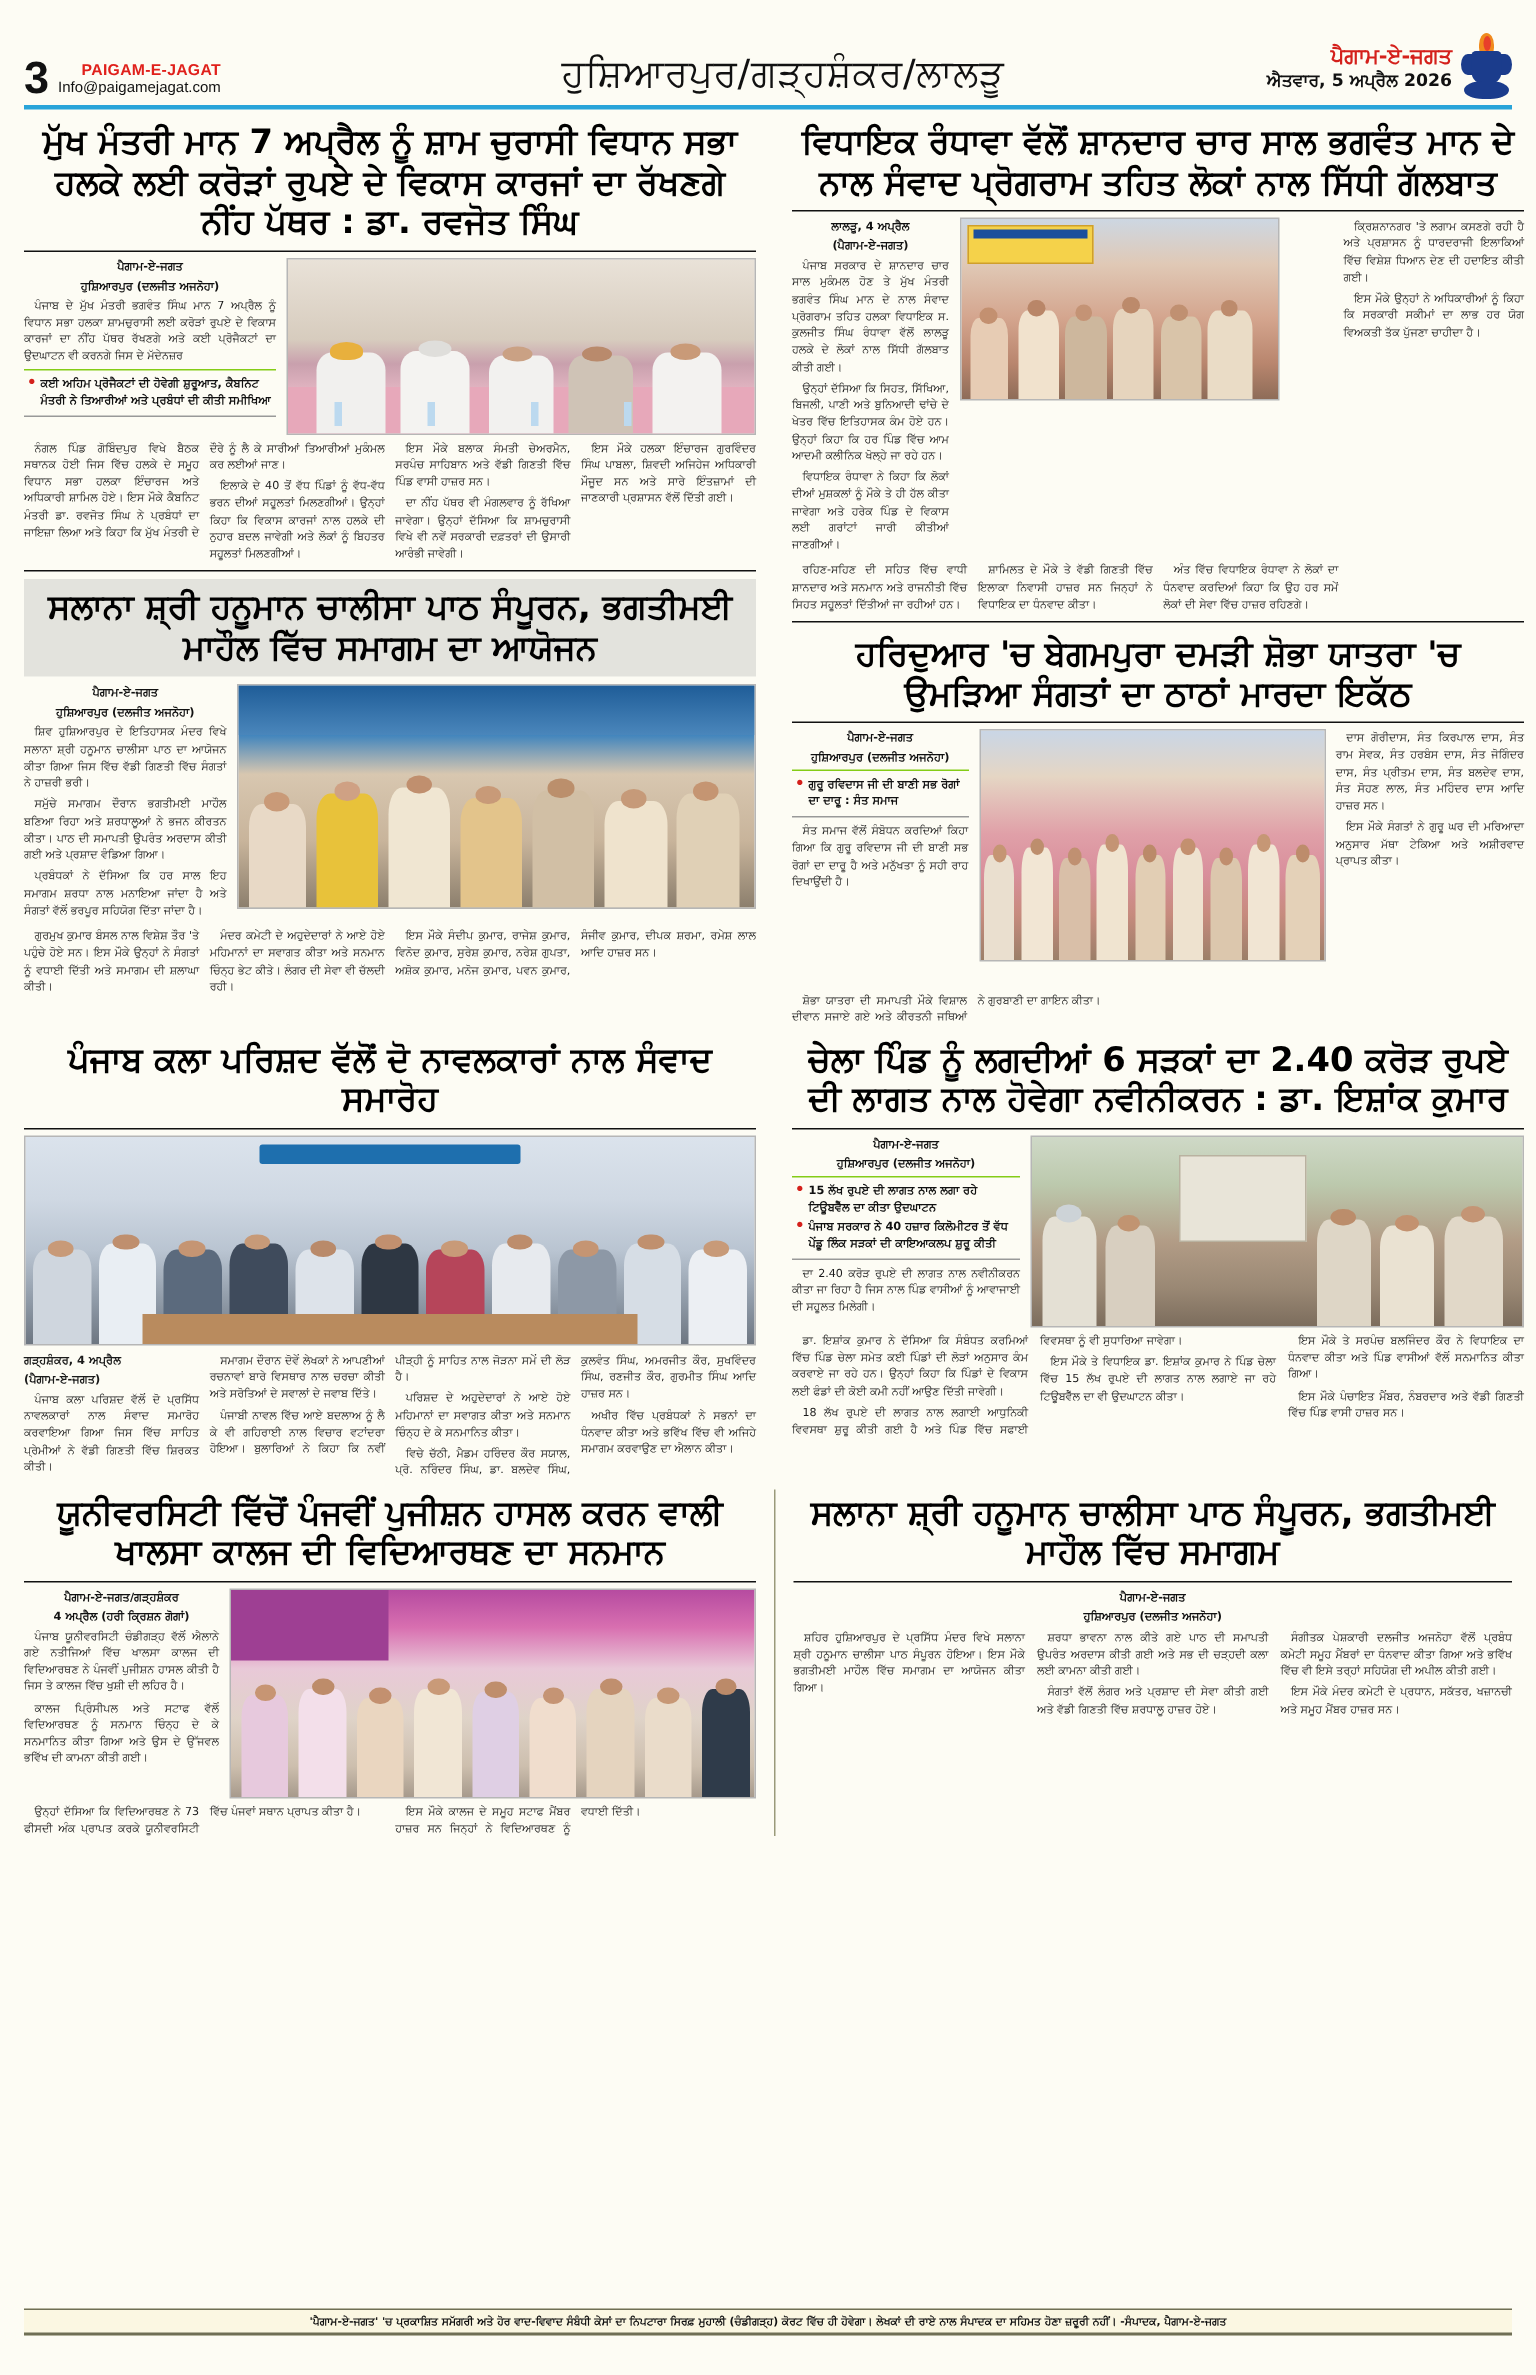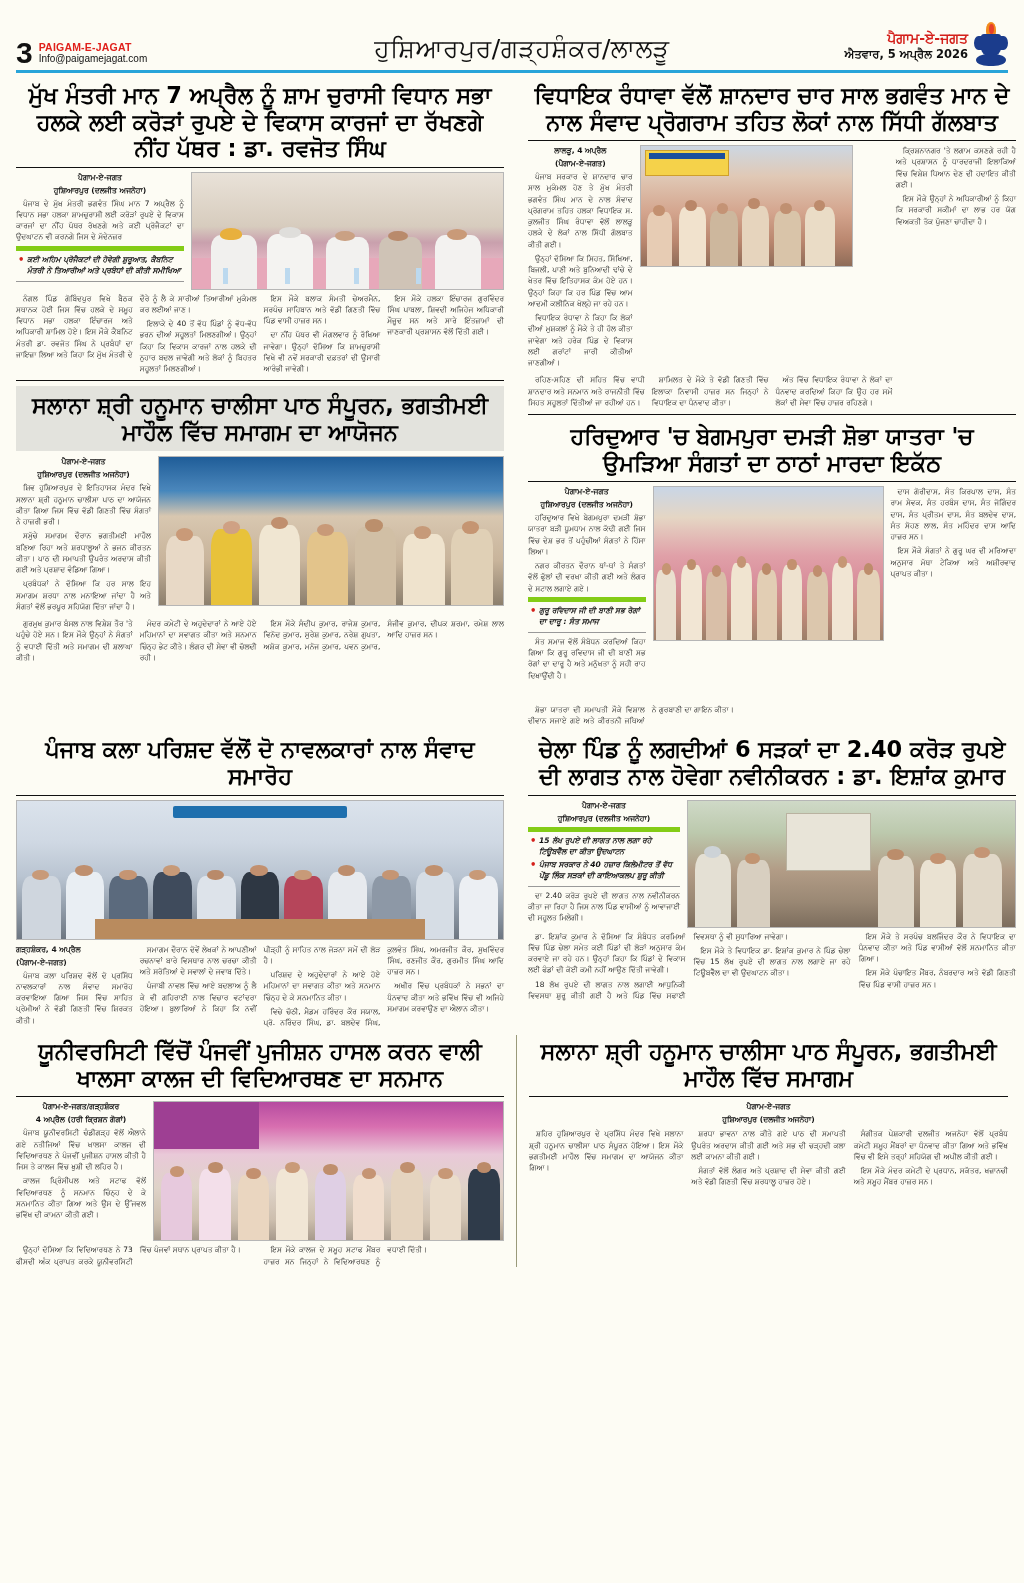--- a/index.html
+++ b/index.html
@@ -11,21 +11,21 @@
     color:#111;
     overflow:hidden;
     position:relative;
   }
   .page { width:1024px; height:1583px; padding:14px 16px 0 16px; position:relative; }
 
   
   .masthead { display:flex; align-items:flex-end; height:52px; position:relative; }
   .mh-left { display:flex; align-items:center; gap:6px; width:250px; }
   .pageno { font-size:30px; font-weight:bold; line-height:0.9; font-family:"Liberation Sans",sans-serif; }
-  .mh-brand { line-height:1.15; }
+  .mh-brand { line-height:1.15;text-align:right; }
   .mh-brand .b1 { color:#e0201b; font-size:10.5px; font-weight:bold; letter-spacing:.2px; font-family:"Liberation Sans",sans-serif;}
   .mh-brand .b2 { color:#111; font-size:10px; font-family:"Liberation Sans",sans-serif;}
   .mh-center { flex:1; text-align:center; font-size:25px; font-weight:normal; letter-spacing:.5px; padding-bottom:2px;}
   .mh-right { width:230px; text-align:right; display:flex; align-items:center; justify-content:flex-end; gap:6px;}
   .mh-right .r1 { color:#d4201b; font-size:14px; font-weight:bold; }
   .mh-right .r2 { font-size:11.5px; font-weight:bold; color:#111; }
   .torch { width:34px; height:42px; position:relative; }
   .torch .cup { position:absolute; left:7px; top:10px; width:20px; height:22px; background:#1b3c8c; border-radius:3px 3px 8px 8px; }
   .torch .base { position:absolute; left:2px; bottom:0; width:30px; height:12px; background:#1b3c8c; border-radius:50%/60%; }
   .torch .flame { position:absolute; left:12px; top:-2px; width:10px; height:16px; background:#f08a1d; border-radius:50% 50% 40% 40%; }
@@ -53,21 +53,21 @@
   .dateline { text-align:center; font-size:7.6px; font-weight:bold; line-height:1.45; margin-bottom:2px;}
   .body-txt {
     font-size:7.4px; line-height:1.52; text-align:justify;
     color:#1a1a1a; hyphens:auto; word-break:break-word;
   }
   .body-txt p { margin:0 0 3px 0; text-indent:7px; }
   .colflow3 { column-count:3; column-gap:8px; }
   .colflow4 { column-count:4; column-gap:7px; }
 
   
-  .bullets { border-top:5px solid #84cc16; border-bottom:1px solid #999; padding:3px 0 3px 0; margin:3px 0;font-style:italic; }
+  .bullets { border-top:1px solid #84cc16; border-bottom:1px solid #999; padding:3px 0 3px 0; margin:3px 0; }
   .bullets ul { margin:0; padding-left:11px; }
   .bullets li { font-size:7.6px; font-weight:bold; line-height:1.45; margin-bottom:2px; list-style:none; position:relative;}
   .bullets li::before { content:"•"; color:#d4201b; position:absolute; left:-9px; top:-1px; font-size:10px; }
 
   
   .photo { position:relative; overflow:hidden; background:#cfcfcf; border:0.5px solid #b6b6b6; }
   .ph-room { background:linear-gradient(#e9e2d8 0%, #d7ccbe 46%, #c9a0ad 60%, #e7b9c6 78%, #ddb3bf 100%); }
   .ph-stage { background:linear-gradient(#2e6ea8 0%, #3f84bd 22%, #d8c7b0 40%, #c8b49b 70%, #8c7f6d 100%); }
   .ph-crowd { background:linear-gradient(#cdd7e2 0%, #e0c9b6 25%, #d4a58e 55%, #b9866e 80%, #8e6c58 100%); }
   .ph-yatra { background:linear-gradient(#c9d6e6 0%, #e5d6c4 20%, #e0a0a8 45%, #d98f9c 62%, #c78b7e 80%, #9b7f68 100%); }
@@ -260,24 +260,20 @@
 
       <div class="rule-blk" style="margin:6px 0 5px 0;"></div>
 
       <div>
         <div class="hl hl-xl hl-plain">ਹਰਿਦੁਆਰ 'ਚ ਬੇਗਮਪੁਰਾ ਦਮੜੀ ਸ਼ੋਭਾ ਯਾਤਰਾ 'ਚ ਉਮੜਿਆ ਸੰਗਤਾਂ ਦਾ ਠਾਠਾਂ ਮਾਰਦਾ ਇਕੱਠ</div>
         <div class="rule-blk" style="margin:2px 0 4px 0;"></div>
         <div style="display:flex; gap:7px;">
           <div style="width:118px;">
             <div class="dateline">ਪੈਗਾਮ-ਏ-ਜਗਤ</div>
             <div class="dateline">ਹੁਸ਼ਿਆਰਪੁਰ (ਦਲਜੀਤ ਅਜਨੋਹਾ)</div>
-            <div class="body-txt">
-              <p>ਹਰਿਦੁਆਰ ਵਿਖੇ ਬੇਗਮਪੁਰਾ ਦਮੜੀ ਸ਼ੋਭਾ ਯਾਤਰਾ ਬੜੀ ਧੂਮਧਾਮ ਨਾਲ ਕੱਢੀ ਗਈ ਜਿਸ ਵਿੱਚ ਦੇਸ਼ ਭਰ ਤੋਂ ਪਹੁੰਚੀਆਂ ਸੰਗਤਾਂ ਨੇ ਹਿੱਸਾ ਲਿਆ।</p>
-              <p>ਨਗਰ ਕੀਰਤਨ ਦੌਰਾਨ ਥਾਂ-ਥਾਂ ਤੇ ਸੰਗਤਾਂ ਵੱਲੋਂ ਫੁੱਲਾਂ ਦੀ ਵਰਖਾ ਕੀਤੀ ਗਈ ਅਤੇ ਲੰਗਰ ਦੇ ਸਟਾਲ ਲਗਾਏ ਗਏ।</p>
-            </div>
             <div class="bullets">
               <ul>
                   <li>ਗੁਰੂ ਰਵਿਦਾਸ ਜੀ ਦੀ ਬਾਣੀ ਸਭ ਰੋਗਾਂ ਦਾ ਦਾਰੂ : ਸੰਤ ਸਮਾਜ</li>
                 </ul>
             </div>
             <div class="body-txt">
               <p>ਸੰਤ ਸਮਾਜ ਵੱਲੋਂ ਸੰਬੋਧਨ ਕਰਦਿਆਂ ਕਿਹਾ ਗਿਆ ਕਿ ਗੁਰੂ ਰਵਿਦਾਸ ਜੀ ਦੀ ਬਾਣੀ ਸਭ ਰੋਗਾਂ ਦਾ ਦਾਰੂ ਹੈ ਅਤੇ ਮਨੁੱਖਤਾ ਨੂੰ ਸਹੀ ਰਾਹ ਦਿਖਾਉਂਦੀ ਹੈ।</p>
             </div>
           </div>
           <div class="photo ph-yatra" style="width:232px;height:155px;">
@@ -460,13 +456,14 @@
       <div class="body-txt colflow3" style="margin-top:3px;">
         <p>ਸ਼ਹਿਰ ਹੁਸ਼ਿਆਰਪੁਰ ਦੇ ਪ੍ਰਸਿੱਧ ਮੰਦਰ ਵਿਖੇ ਸਲਾਨਾ ਸ਼੍ਰੀ ਹਨੂਮਾਨ ਚਾਲੀਸਾ ਪਾਠ ਸੰਪੂਰਨ ਹੋਇਆ। ਇਸ ਮੌਕੇ ਭਗਤੀਮਈ ਮਾਹੌਲ ਵਿੱਚ ਸਮਾਗਮ ਦਾ ਆਯੋਜਨ ਕੀਤਾ ਗਿਆ।</p>
         <p>ਸ਼ਰਧਾ ਭਾਵਨਾ ਨਾਲ ਕੀਤੇ ਗਏ ਪਾਠ ਦੀ ਸਮਾਪਤੀ ਉਪਰੰਤ ਅਰਦਾਸ ਕੀਤੀ ਗਈ ਅਤੇ ਸਭ ਦੀ ਚੜ੍ਹਦੀ ਕਲਾ ਲਈ ਕਾਮਨਾ ਕੀਤੀ ਗਈ।</p>
         <p>ਸੰਗਤਾਂ ਵੱਲੋਂ ਲੰਗਰ ਅਤੇ ਪ੍ਰਸ਼ਾਦ ਦੀ ਸੇਵਾ ਕੀਤੀ ਗਈ ਅਤੇ ਵੱਡੀ ਗਿਣਤੀ ਵਿੱਚ ਸ਼ਰਧਾਲੂ ਹਾਜ਼ਰ ਹੋਏ।</p>
         <p>ਸੰਗੀਤਕ ਪੇਸ਼ਕਾਰੀ ਦਲਜੀਤ ਅਜਨੋਹਾ ਵੱਲੋਂ ਪ੍ਰਬੰਧ ਕਮੇਟੀ ਸਮੂਹ ਮੈਂਬਰਾਂ ਦਾ ਧੰਨਵਾਦ ਕੀਤਾ ਗਿਆ ਅਤੇ ਭਵਿੱਖ ਵਿੱਚ ਵੀ ਇਸੇ ਤਰ੍ਹਾਂ ਸਹਿਯੋਗ ਦੀ ਅਪੀਲ ਕੀਤੀ ਗਈ।</p>
         <p>ਇਸ ਮੌਕੇ ਮੰਦਰ ਕਮੇਟੀ ਦੇ ਪ੍ਰਧਾਨ, ਸਕੱਤਰ, ਖਜ਼ਾਨਚੀ ਅਤੇ ਸਮੂਹ ਮੈਂਬਰ ਹਾਜ਼ਰ ਸਨ।</p>
       </div>
     </div>
   </div>
 
+  <div class="footer-note">'ਪੈਗਾਮ-ਏ-ਜਗਤ' 'ਚ ਪ੍ਰਕਾਸ਼ਿਤ ਸਮੱਗਰੀ ਅਤੇ ਹੋਰ ਵਾਦ-ਵਿਵਾਦ ਸੰਬੰਧੀ ਕੇਸਾਂ ਦਾ ਨਿਪਟਾਰਾ ਸਿਰਫ਼ ਮੁਹਾਲੀ (ਚੰਡੀਗੜ੍ਹ) ਕੋਰਟ ਵਿੱਚ ਹੀ ਹੋਵੇਗਾ। ਲੇਖਕਾਂ ਦੀ ਰਾਏ ਨਾਲ ਸੰਪਾਦਕ ਦਾ ਸਹਿਮਤ ਹੋਣਾ ਜ਼ਰੂਰੀ ਨਹੀਂ। -ਸੰਪਾਦਕ, ਪੈਗਾਮ-ਏ-ਜਗਤ</div>
 </div>
 
 </body></html>

